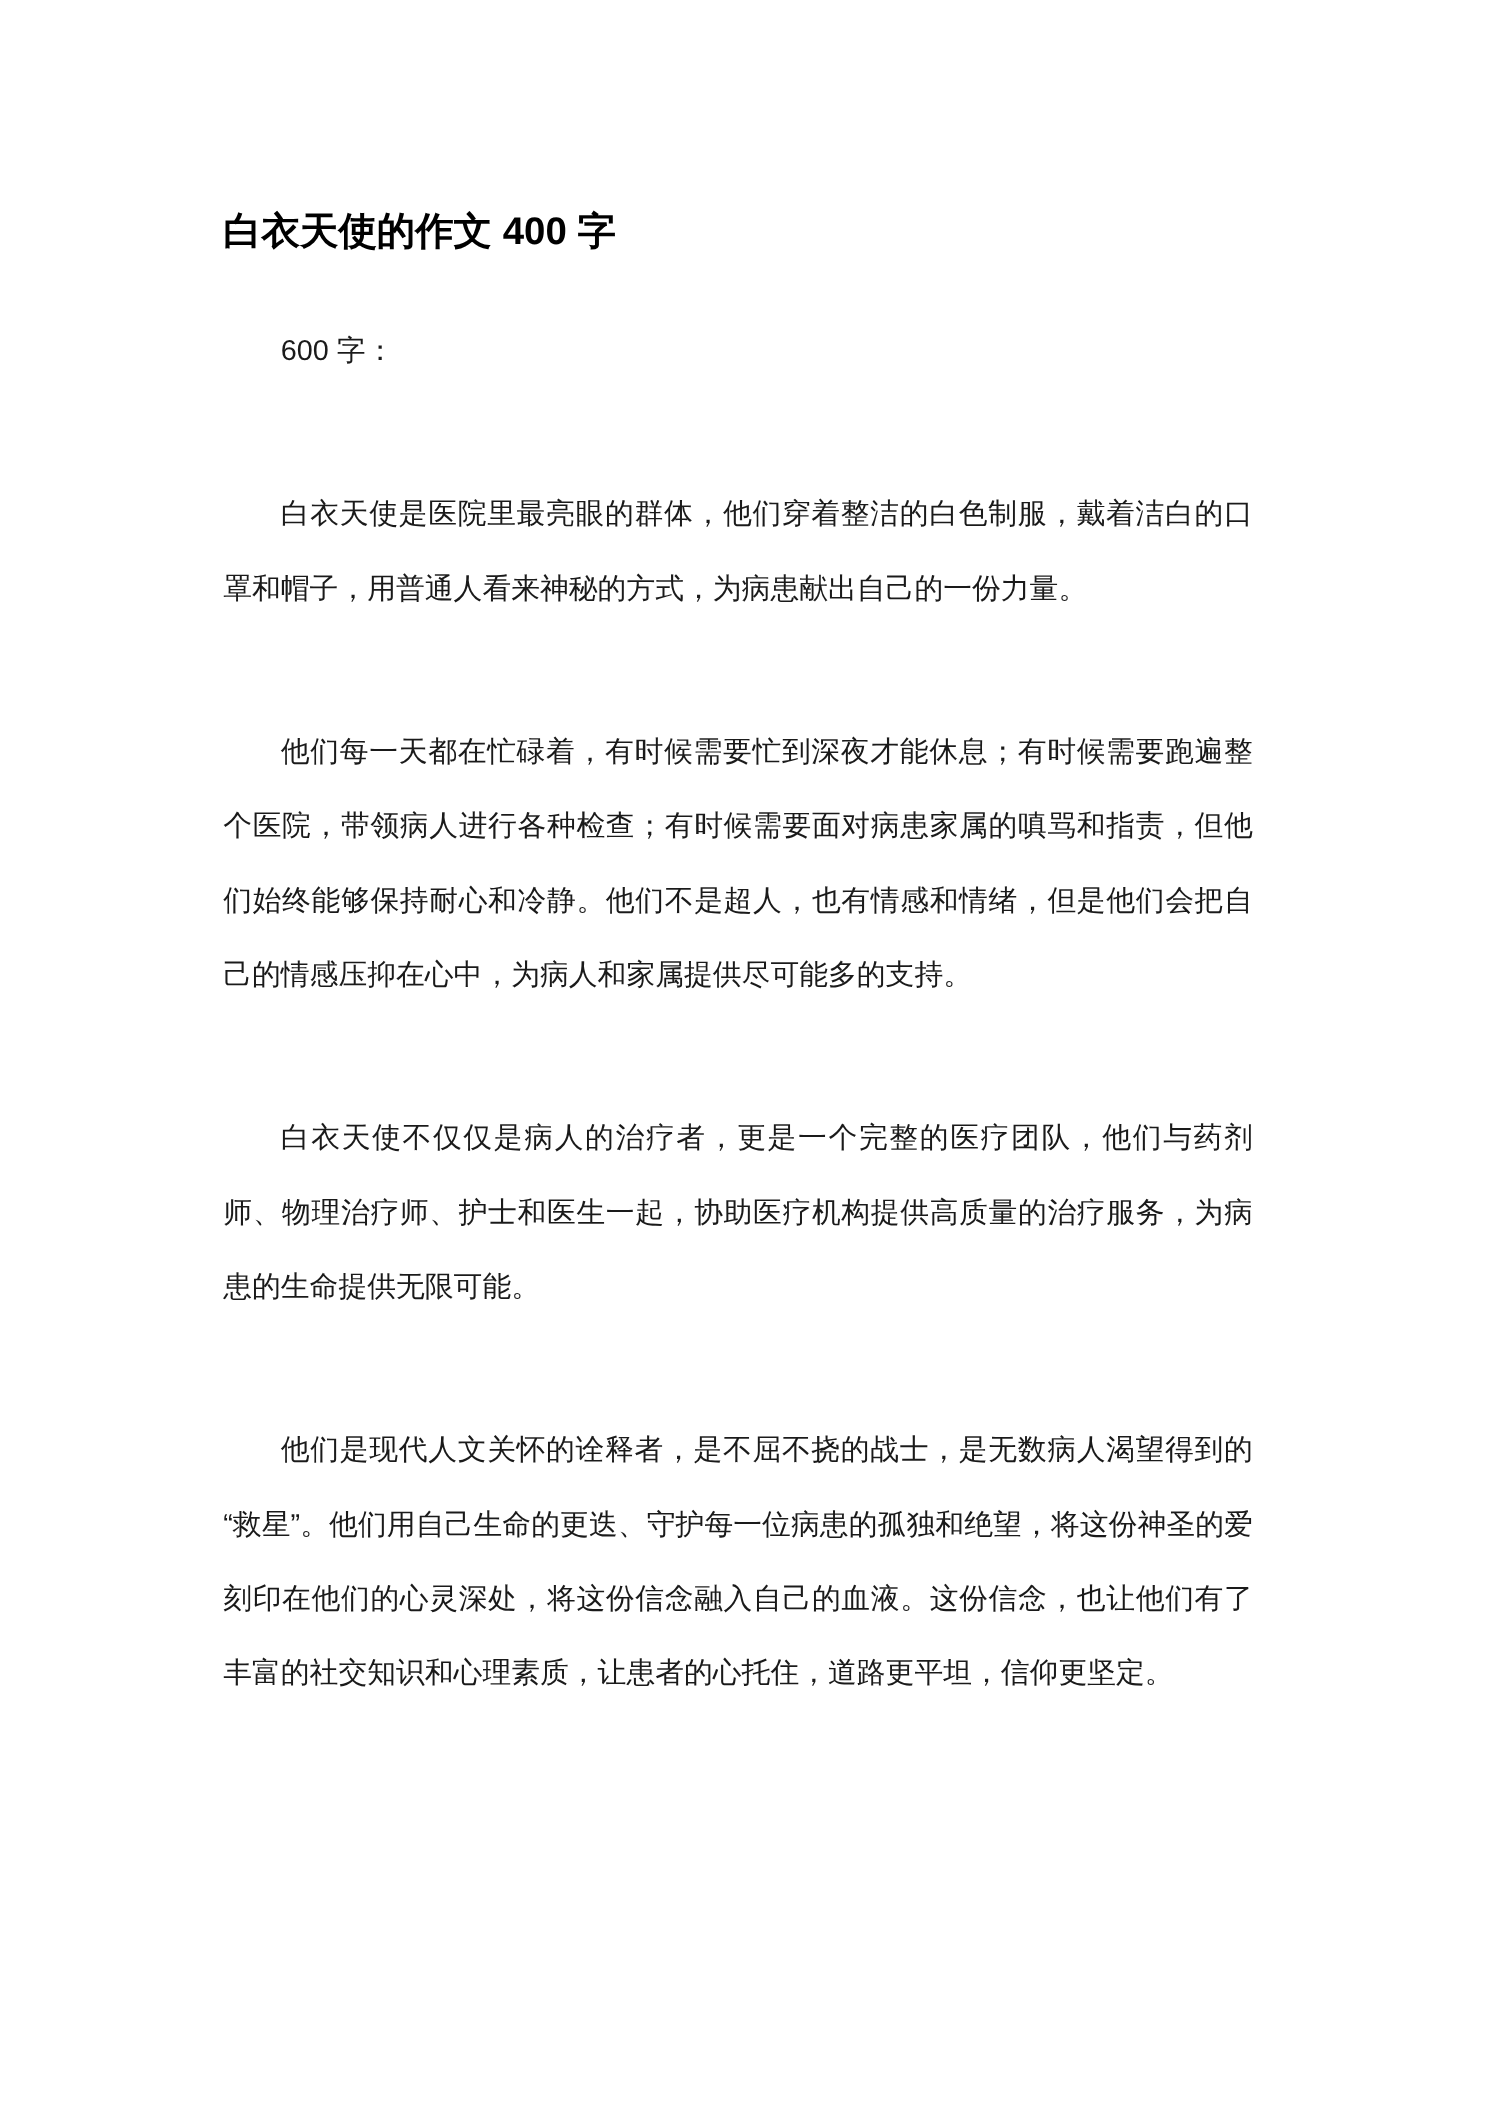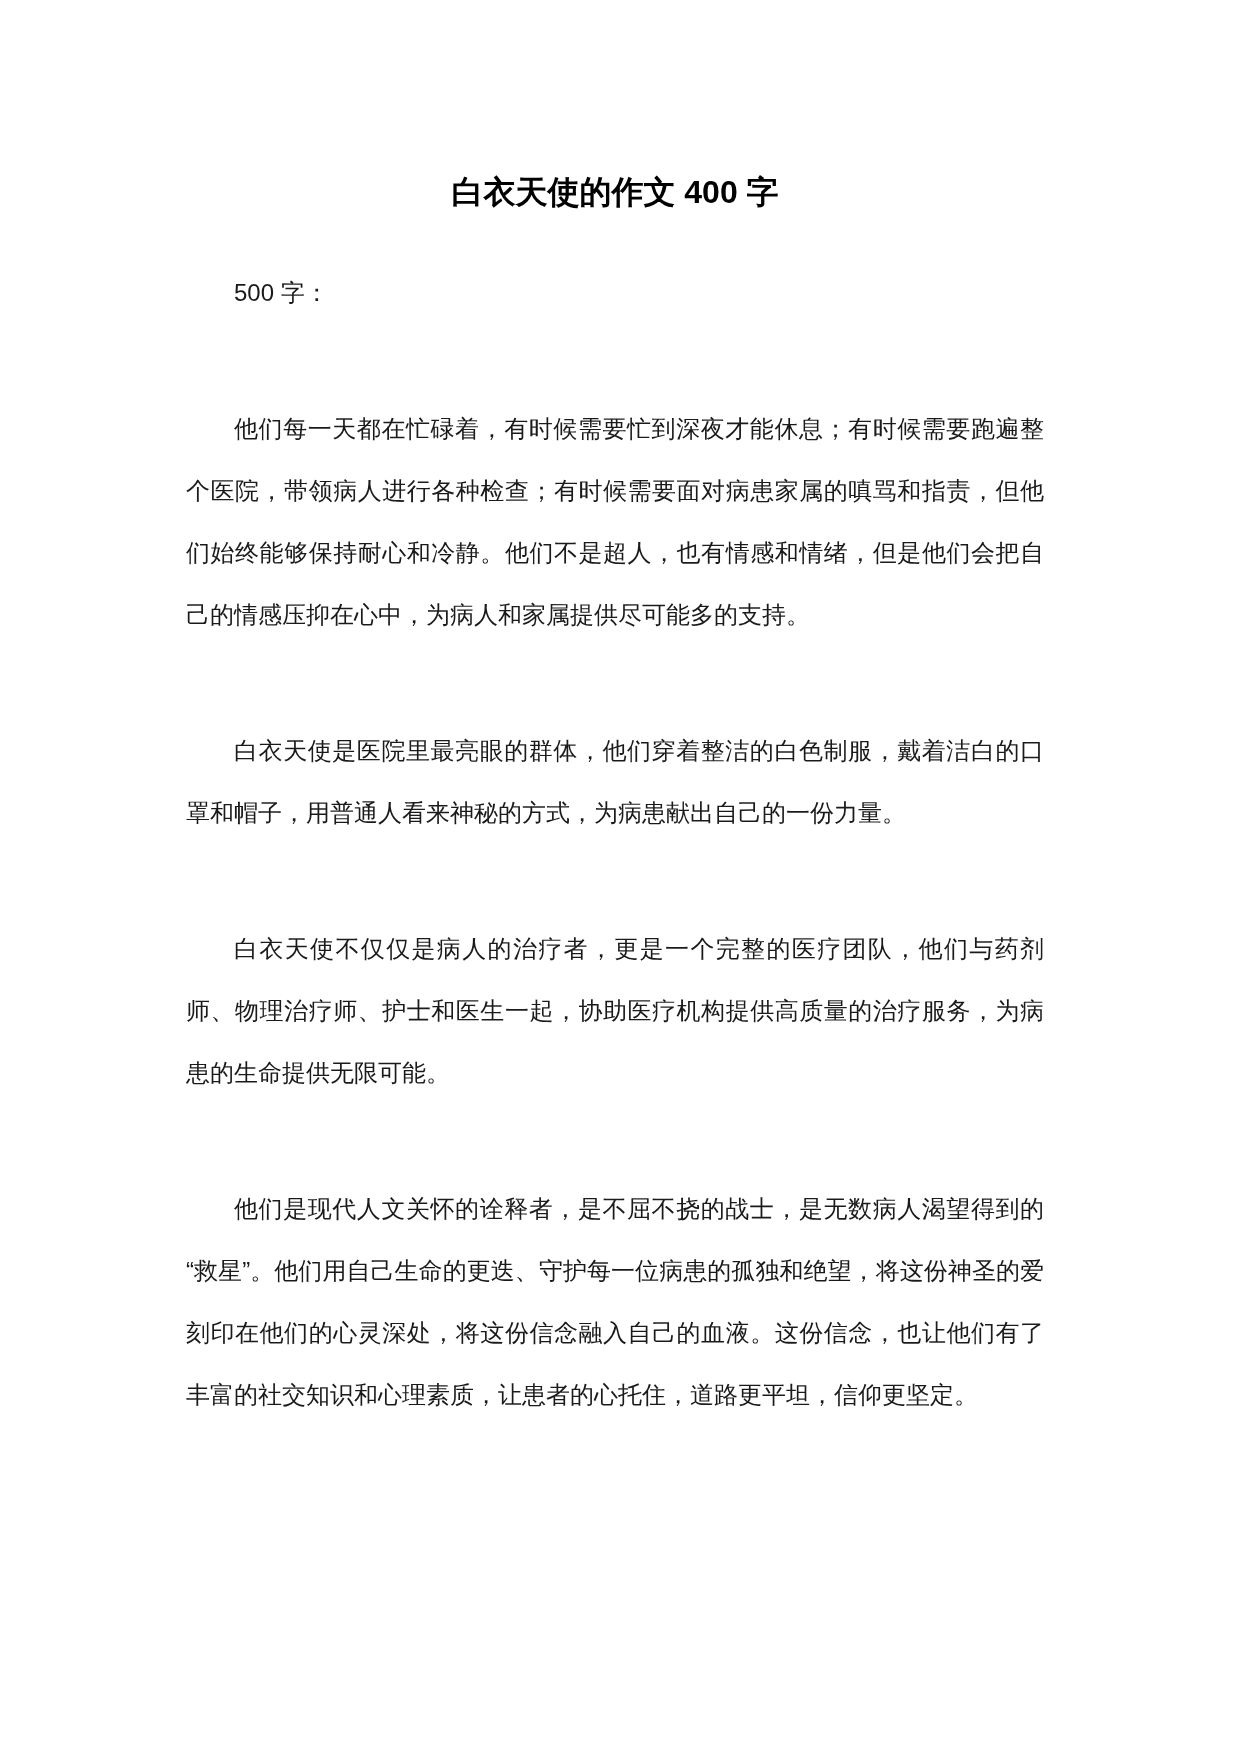--- a/index.html
+++ b/index.html
@@ -16,43 +16,43 @@
     padding: 172px 196px 0 186px;
     font-family: "Liberation Sans", sans-serif;
     color: #1a1a1a;
     overflow: hidden;
   }
   .doc-title {
     margin: 0 0 50px 0;
     font-size: 32px;
     line-height: 40px;
     font-weight: 700;
-    text-align: center;
+    text-align: left;
     color: #000000;
   }
   .doc-paragraph {
     margin: 0 0 74px 0;
     font-size: 24px;
     line-height: 62px;
     text-indent: 48px;
     text-align: justify;
     color: #1a1a1a;
   }
   .doc-paragraph.lead {
     text-align: left;
   }
 </style>
 </head>
 <body>
 
 <div class="page" style="background: rgb(255, 255, 255); color: rgb(26, 26, 26);">
   <h1 class="doc-title" style="color: rgb(0, 0, 0);">白衣天使的作文 400 字</h1>
 
-  <p class="doc-paragraph lead">500 字：</p>
+  <p class="doc-paragraph lead">600 字：</p>
+
+  <p class="doc-paragraph">白衣天使是医院里最亮眼的群体，他们穿着整洁的白色制服，戴着洁白的口罩和帽子，用普通人看来神秘的方式，为病患献出自己的一份力量。</p>
 
   <p class="doc-paragraph">他们每一天都在忙碌着，有时候需要忙到深夜才能休息；有时候需要跑遍整个医院，带领病人进行各种检查；有时候需要面对病患家属的嗔骂和指责，但他们始终能够保持耐心和冷静。他们不是超人，也有情感和情绪，但是他们会把自己的情感压抑在心中，为病人和家属提供尽可能多的支持。</p>
-
-  <p class="doc-paragraph">白衣天使是医院里最亮眼的群体，他们穿着整洁的白色制服，戴着洁白的口罩和帽子，用普通人看来神秘的方式，为病患献出自己的一份力量。</p>
 
   <p class="doc-paragraph">白衣天使不仅仅是病人的治疗者，更是一个完整的医疗团队，他们与药剂师、物理治疗师、护士和医生一起，协助医疗机构提供高质量的治疗服务，为病患的生命提供无限可能。</p>
 
   <p class="doc-paragraph">他们是现代人文关怀的诠释者，是不屈不挠的战士，是无数病人渴望得到的“救星”。他们用自己生命的更迭、守护每一位病患的孤独和绝望，将这份神圣的爱刻印在他们的心灵深处，将这份信念融入自己的血液。这份信念，也让他们有了丰富的社交知识和心理素质，让患者的心托住，道路更平坦，信仰更坚定。</p>
 </div>
 
 </body></html>

